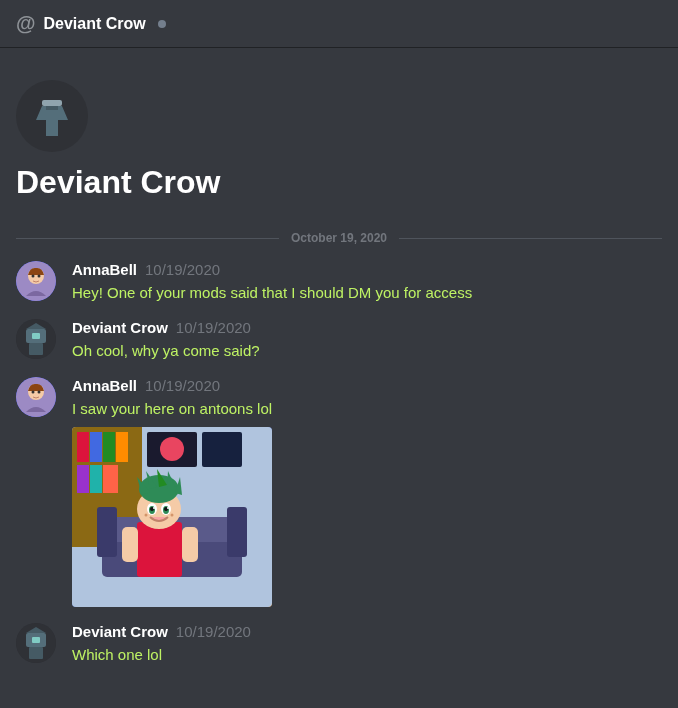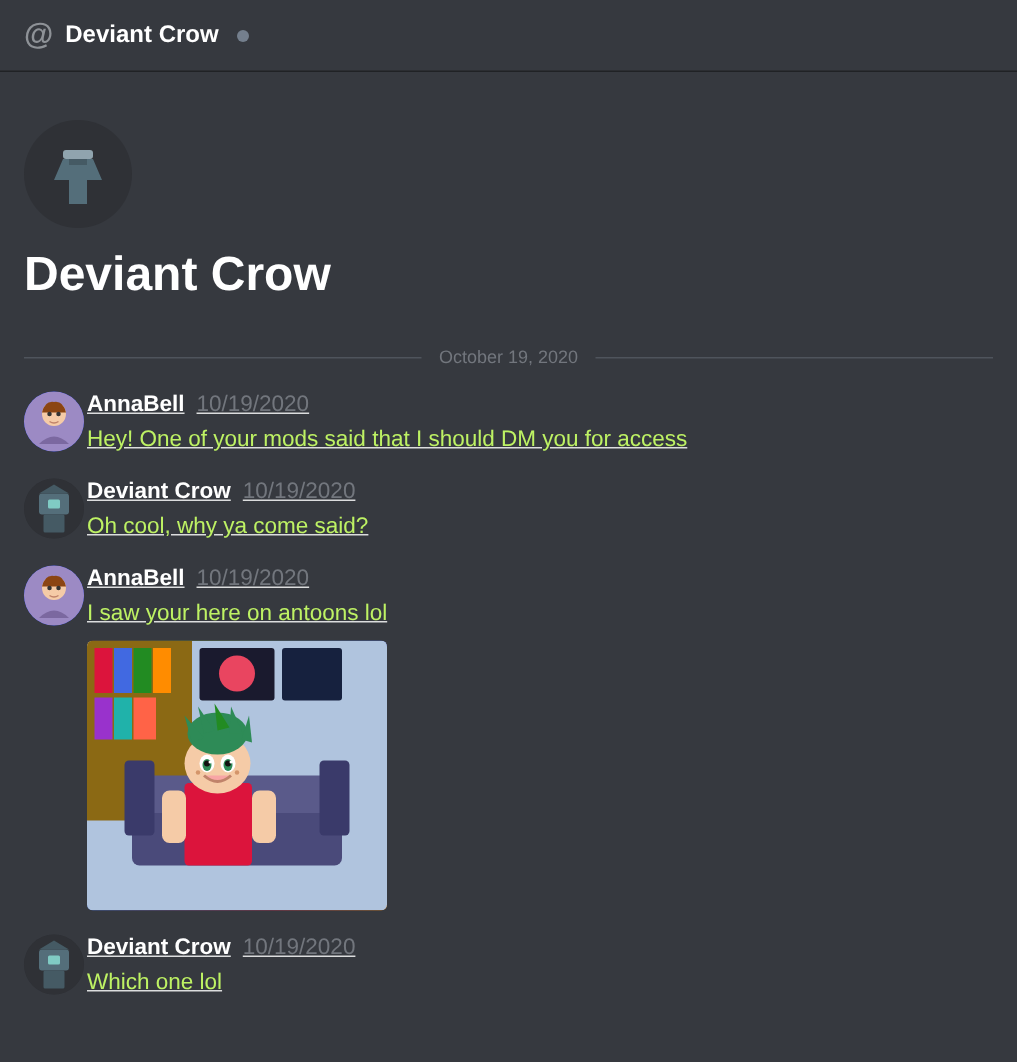--- a/index.html
+++ b/index.html
@@ -81,40 +81,39 @@
       color: #7289da;
     }
 
     
     .date-separator {
       display: flex;
       align-items: center;
       margin: 16px 0;
       color: #72767d;
       font-size: 12px;
-      font-weight: 400;
+      font-weight: 700;
     }
     .date-separator::before,
     .date-separator::after {
       content: '';
       flex: 1;
       height: 1px;
       background: #4f545c;
     }
     .date-separator span {
       padding: 0 12px;
     }
 
     
     .message-group {
       display: flex;
-      gap: 2px;
+      gap: 16px;
       margin-bottom: 16px;
       align-items: flex-start;
-      text-decoration: underline;
     }
     .avatar {
       width: 40px;
       height: 40px;
       border-radius: 50%;
       background: #2f3136;
       flex-shrink: 0;
       display: flex;
       align-items: center;
       justify-content: center;

